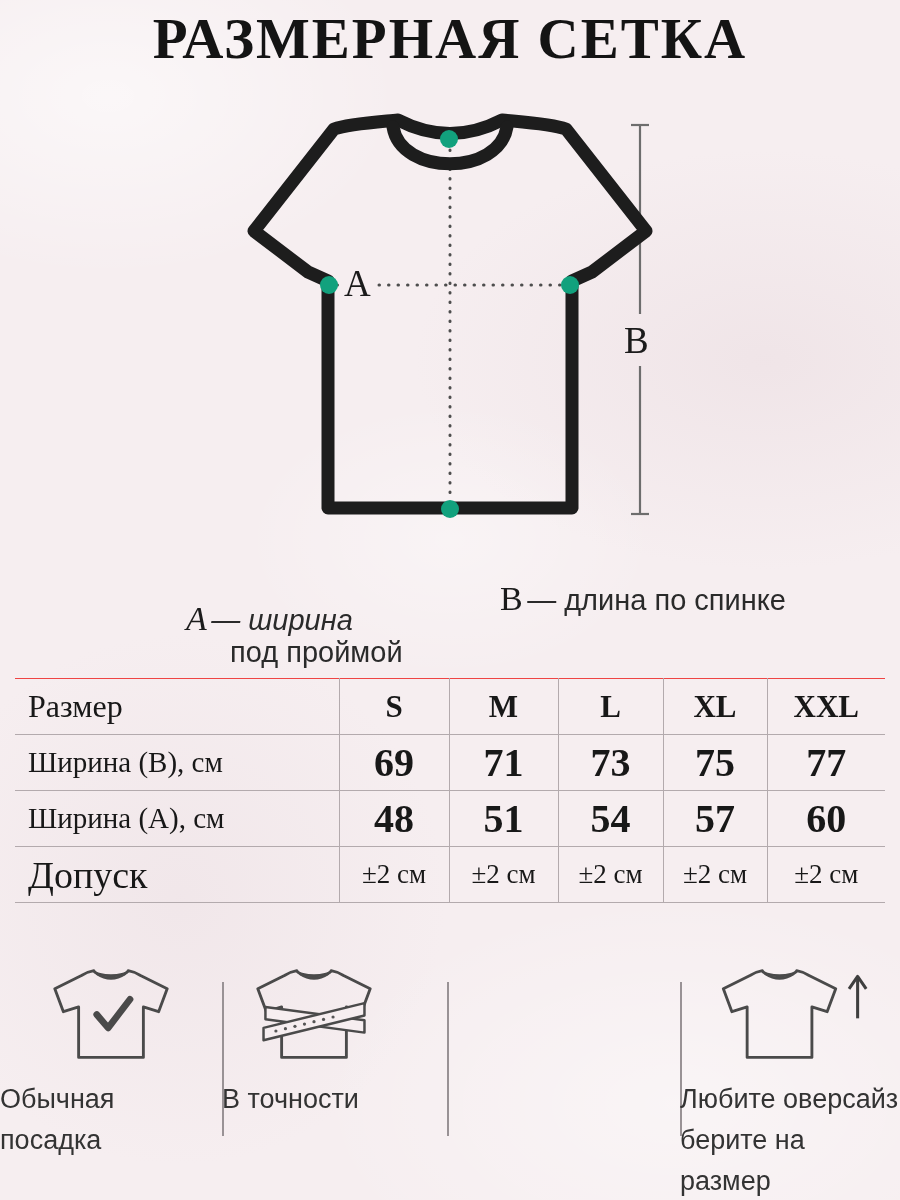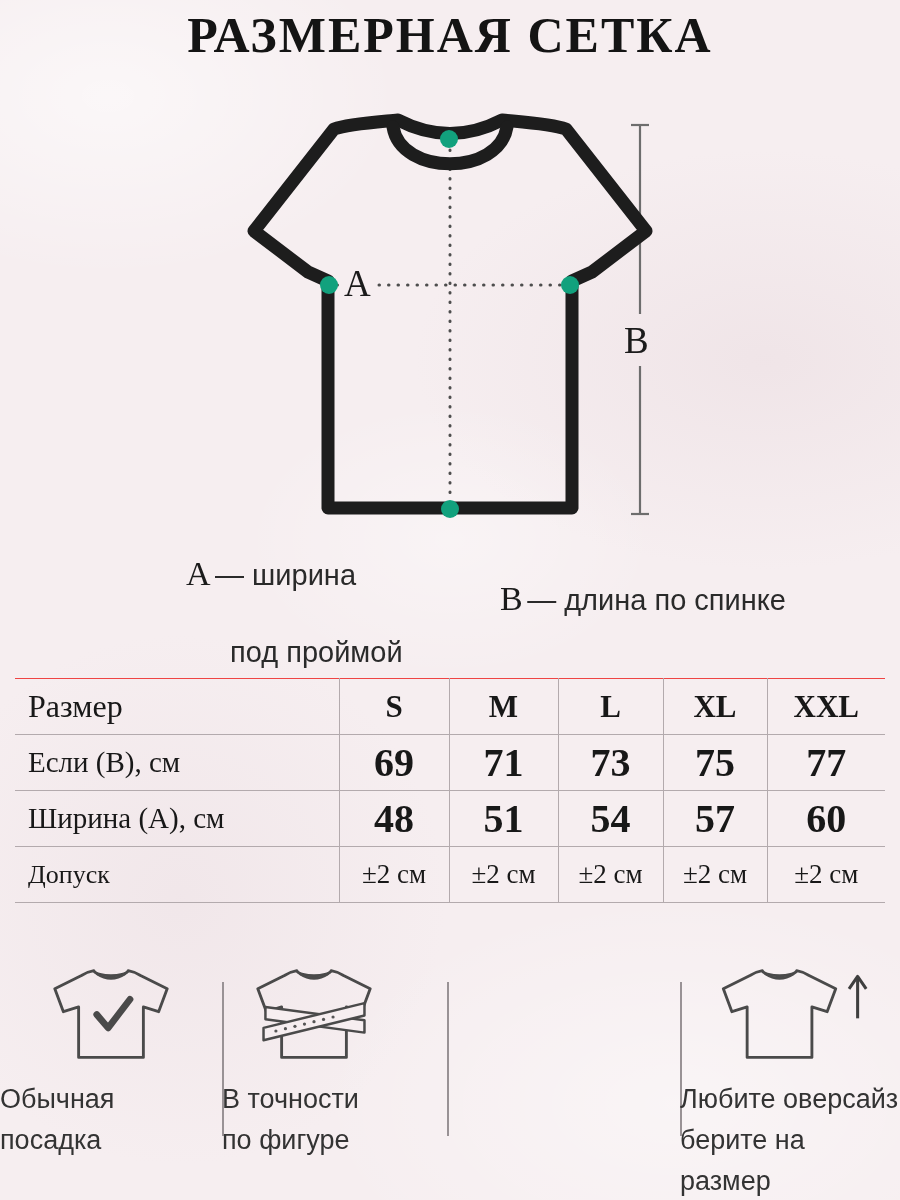--- a/index.html
+++ b/index.html
@@ -17,35 +17,35 @@
       radial-gradient(420px 260px at 12% 8%, rgba(255,255,255,.55), rgba(255,255,255,0) 70%),
       radial-gradient(500px 300px at 85% 30%, rgba(228,211,216,.35), rgba(228,211,216,0) 70%),
       radial-gradient(380px 380px at 20% 75%, rgba(229,214,219,.30), rgba(229,214,219,0) 70%),
       radial-gradient(520px 300px at 75% 92%, rgba(255,255,255,.40), rgba(255,255,255,0) 70%),
       radial-gradient(300px 200px at 50% 45%, rgba(255,255,255,.35), rgba(255,255,255,0) 70%);
   }
   .title{
     position:absolute;top:6px;left:0;width:900px;
     text-align:center;
     font-family:"Liberation Serif",serif;
-    font-size:50px;font-weight:700;letter-spacing:2px;
+    font-size:57px;font-weight:700;letter-spacing:2px;
     color:#141414;
   }
   
   .diagram-svg{position:absolute;left:230px;top:100px;}
   .measure-label{
     position:absolute;
     font-family:"Liberation Serif",serif;
     font-size:37px;color:#1b1b1b;line-height:1;
   }
   .label-a{left:344px;top:265px;}
   .label-b{left:624px;top:322px;}
   
   .legend-item{position:absolute;white-space:nowrap;}
-  .legend-a{left:186px;top:555px;}
+  .legend-a{left:186px;top:600px;font-style:italic;}
   .legend-b{left:500px;top:580px;}
   .legend-letter{
     font-family:"Liberation Serif",serif;
     font-size:34px;color:#1b1b1b;
   }
   .legend-text{
     font-family:"Liberation Sans",sans-serif;
     font-size:29px;color:#2a2a2a;
   }
   .legend-line2{position:absolute;left:230px;top:624px;margin-top:12px;}
@@ -158,37 +158,37 @@
       <tbody>
           <tr class="hdr">
         <td class="rowlabel">Размер</td>
         <td>S</td>
         <td>M</td>
         <td>L</td>
         <td>XL</td>
         <td>XXL</td>
       </tr>
       <tr>
-        <td class="rowlabel">Если (B), см</td>
+        <td class="rowlabel">Ширина (B), см</td>
         <td>69</td>
         <td>71</td>
         <td>73</td>
         <td>75</td>
         <td>77</td>
       </tr>
       <tr>
         <td class="rowlabel">Ширина (A), см</td>
         <td>48</td>
         <td>51</td>
         <td>54</td>
         <td>57</td>
         <td>60</td>
       </tr>
       <tr class="tol">
-        <td class="rowlabel" style="font-size:26px">Допуск</td>
+        <td class="rowlabel" style="font-size:38px">Допуск</td>
         <td>±2 см</td>
         <td>±2 см</td>
         <td>±2 см</td>
         <td>±2 см</td>
         <td>±2 см</td>
       </tr>
     </tbody>
       </table>
   </div>
 
@@ -217,21 +217,20 @@
           <circle cx="45" cy="66.9" r="1.7"></circle>
         <circle cx="55" cy="64.4" r="1.7"></circle>
           <circle cx="65" cy="62" r="1.7"></circle>
         <circle cx="75" cy="59.5" r="1.7"></circle>
           <circle cx="85" cy="57.1" r="1.7"></circle>
         <circle cx="95" cy="54.6" r="1.7"></circle>
       </g>
     </svg>
     <div class="fit-caption">
       <div>В точности</div>
-      <div>по фигуре</div>
     </div>
   </div>
 
   <div class="fit-divider" style="left:447px"></div>
 
 
   <div class="fit-divider" style="left:680px"></div>
 
   <div class="fit-section" style="left:680px;width:220px">
     <svg class="fit-icon" width="172" height="100" viewBox="0 0 172 105" fill="none" stroke="#4a4a4a" stroke-width="3" stroke-linejoin="round">

